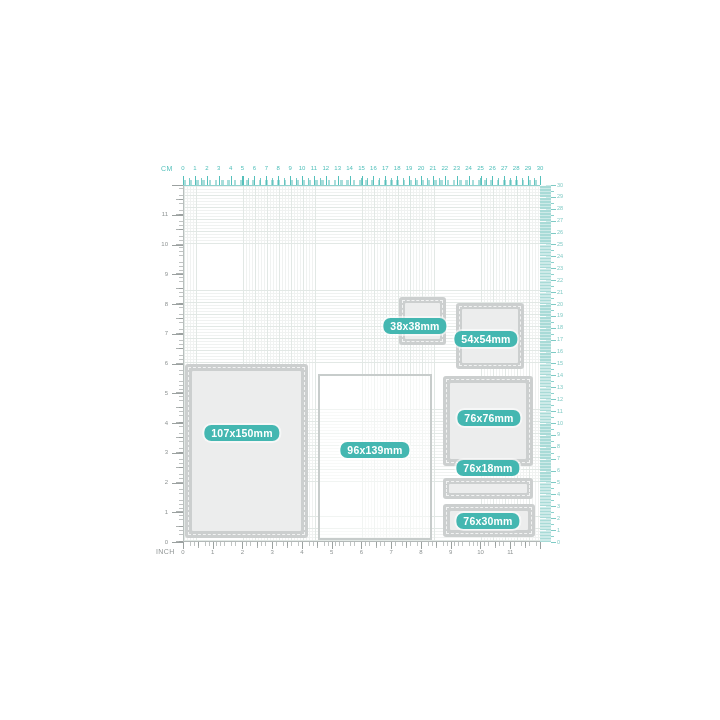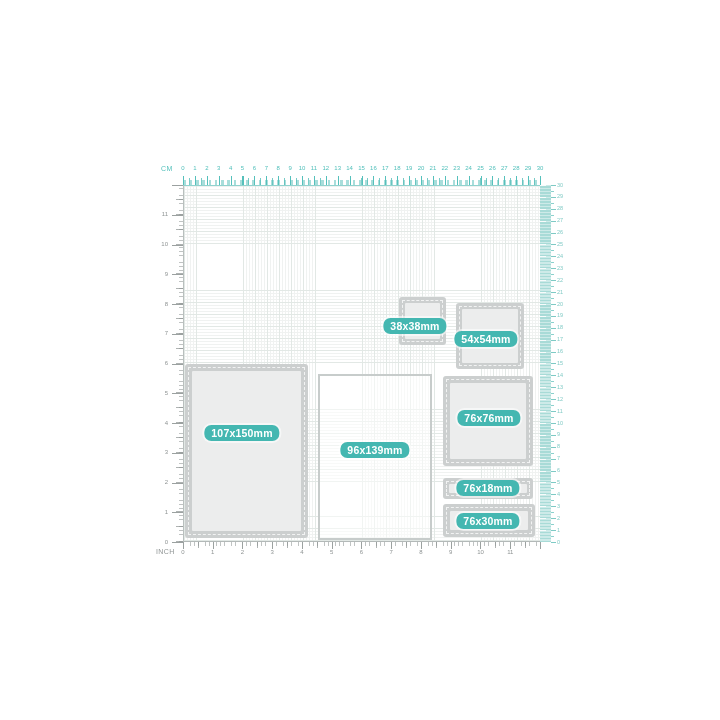--- a/index.html
+++ b/index.html
@@ -201,19 +201,19 @@
         <div class="die-inner" style="inset: 6px;"></div>
       </div>
       <div class="badge" style="left: 486px; top: 339px;">54x54mm</div>
       <div class="die-thick" style="left: 443px; top: 376px; width: 90px; height: 90px;">
         <div class="die-inner" style="inset: 7px;"></div>
       </div>
       <div class="badge" style="left: 489px; top: 418px;">76x76mm</div>
       <div class="die-thick" style="left: 443px; top: 478px; width: 90px; height: 21px;">
         <div class="die-inner" style="inset: 6px;"></div>
       </div>
-      <div class="badge" style="left: 488px; top: 488px;">76x18mm</div>
+      <div class="badge" style="left: 488px; top: 468px;">76x18mm</div>
       <div class="die-thick" style="left: 443px; top: 504px; width: 92px; height: 33px;">
         <div class="die-inner" style="inset: 7px;"></div>
       </div>
       <div class="badge" style="left: 488px; top: 521px;">76x30mm</div>
     </div>
 </div>
 
 </body></html>

